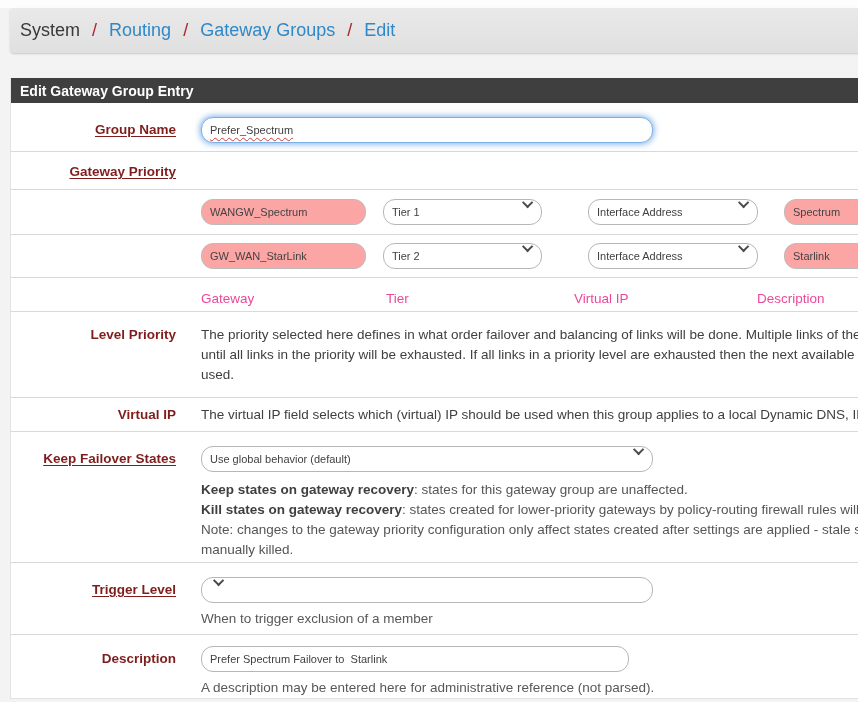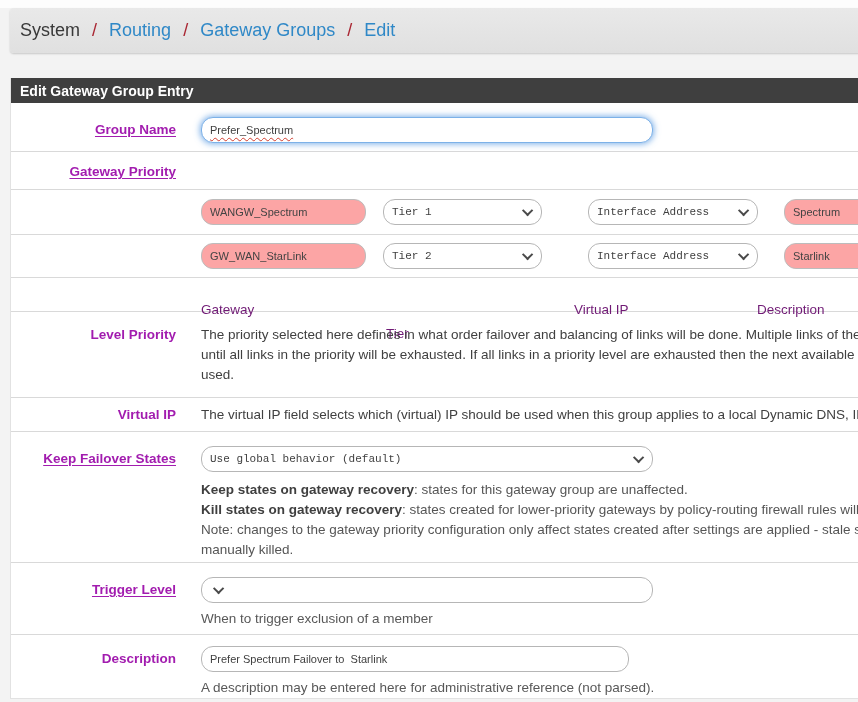--- a/index.html
+++ b/index.html
@@ -47,21 +47,21 @@
   }
 
   
   .frow { display: flex; border-bottom: 1px solid #d9d9d9; }
   .frow.last { border-bottom: none; }
   .flabel {
     width: 165px;
     flex: none;
     text-align: right;
     font-weight: bold;
-    color: #a21caf;
+    color: #7f1d1d;
   }
   .flabel.u { }
   .flabel.u .lbltext { text-decoration: underline; text-underline-offset: 2px; }
   .fcontent { margin-left: 25px; position: relative; flex: none; }
 
   .r-groupname { padding: 14px 0 8px; }
   .r-groupname .flabel { line-height: 26px; }
   .r-gplabel   { padding: 11px 0 9px; }
   .r-gplabel .flabel { line-height: 17px; }
   .r-gwrow1    { padding: 9px 0 9px; }
@@ -100,46 +100,45 @@
   .wavy {
     text-decoration: underline;
     text-decoration-style: wavy;
     text-decoration-color: #d23f31;
     text-decoration-thickness: 1px;
     text-underline-offset: 3px;
   }
   .fakeselect {
     line-height: 24px;
     display: flex;
-    align-items: center;
+    align-items: flex-start;
     justify-content: space-between;
     cursor: pointer;
     width: 452px;
-    font-family: Liberation Mono, monospace;
   }
   .chev {
     width: 8px; height: 8px;
     border-left: 2px solid #4a4a4a;
     border-bottom: 2px solid #4a4a4a;
     transform: rotate(-45deg) translateY(-2px);
     flex: none;
     margin-left: 6px;
   }
   .ro { background: #fca5a5; border-color: #bcbcbc; color: #434343; }
 
   
   .gpos { position: absolute; top: 0; }
   .c1 { left: 0;     width: 165px; }
   .c2 { left: 182px; width: 159px; }
   .c3 { left: 387px; width: 170px; }
   .c4 { left: 583px; width: 170px; }
 
-  .collabel { position: absolute; top: 16px; color: #701a75; white-space: nowrap; }
+  .collabel { position: absolute; top: 5px; color: #ec4899; white-space: nowrap; }
   .l1 { left: 0; }
-  .l2 { left: 185px; margin-top: 24px; }
+  .l2 { left: 185px; }
   .l3 { left: 373px; }
   .l4 { left: 556px; }
 
   .para { width: 1000px; }
   .pline { white-space: nowrap; color: #404040; }
   .helpblock { margin-top: 8px; }
   .hline { white-space: nowrap; color: #555555; line-height: 20px; }
   .hline b { color: #3f3f3f; }
   .help1 { margin-top: 6px; color: #585858; line-height: 20px; white-space: nowrap; }
 </style>

